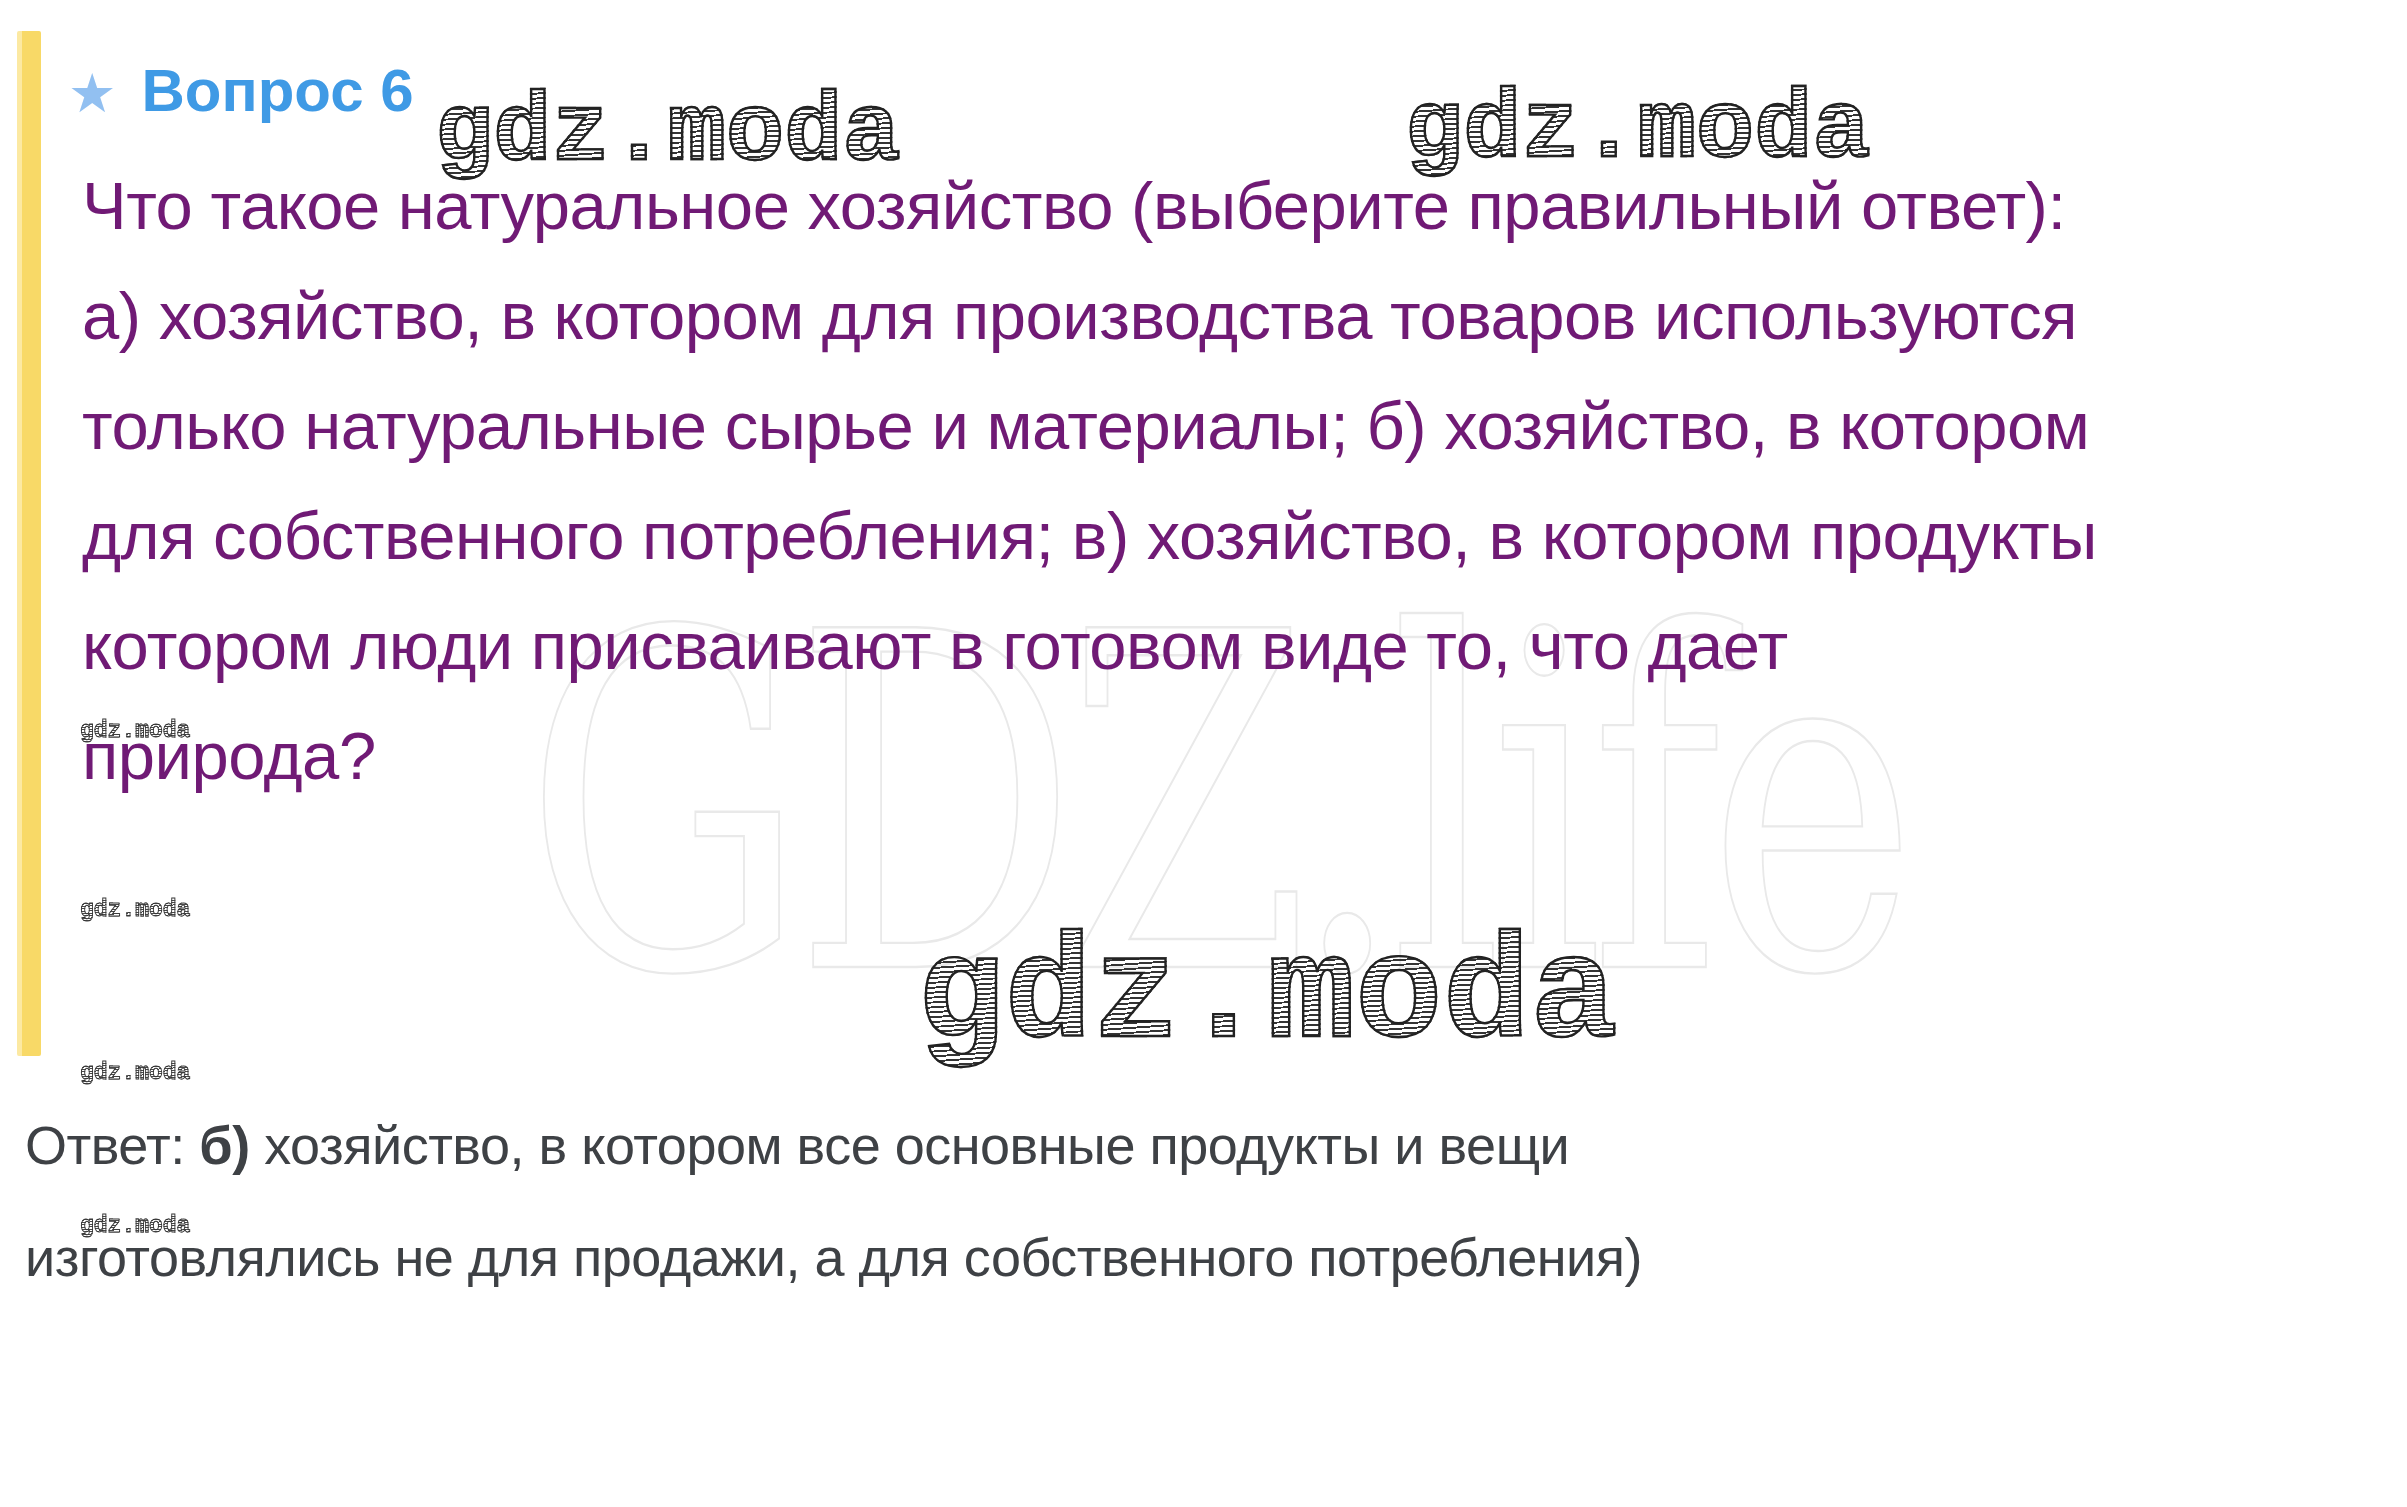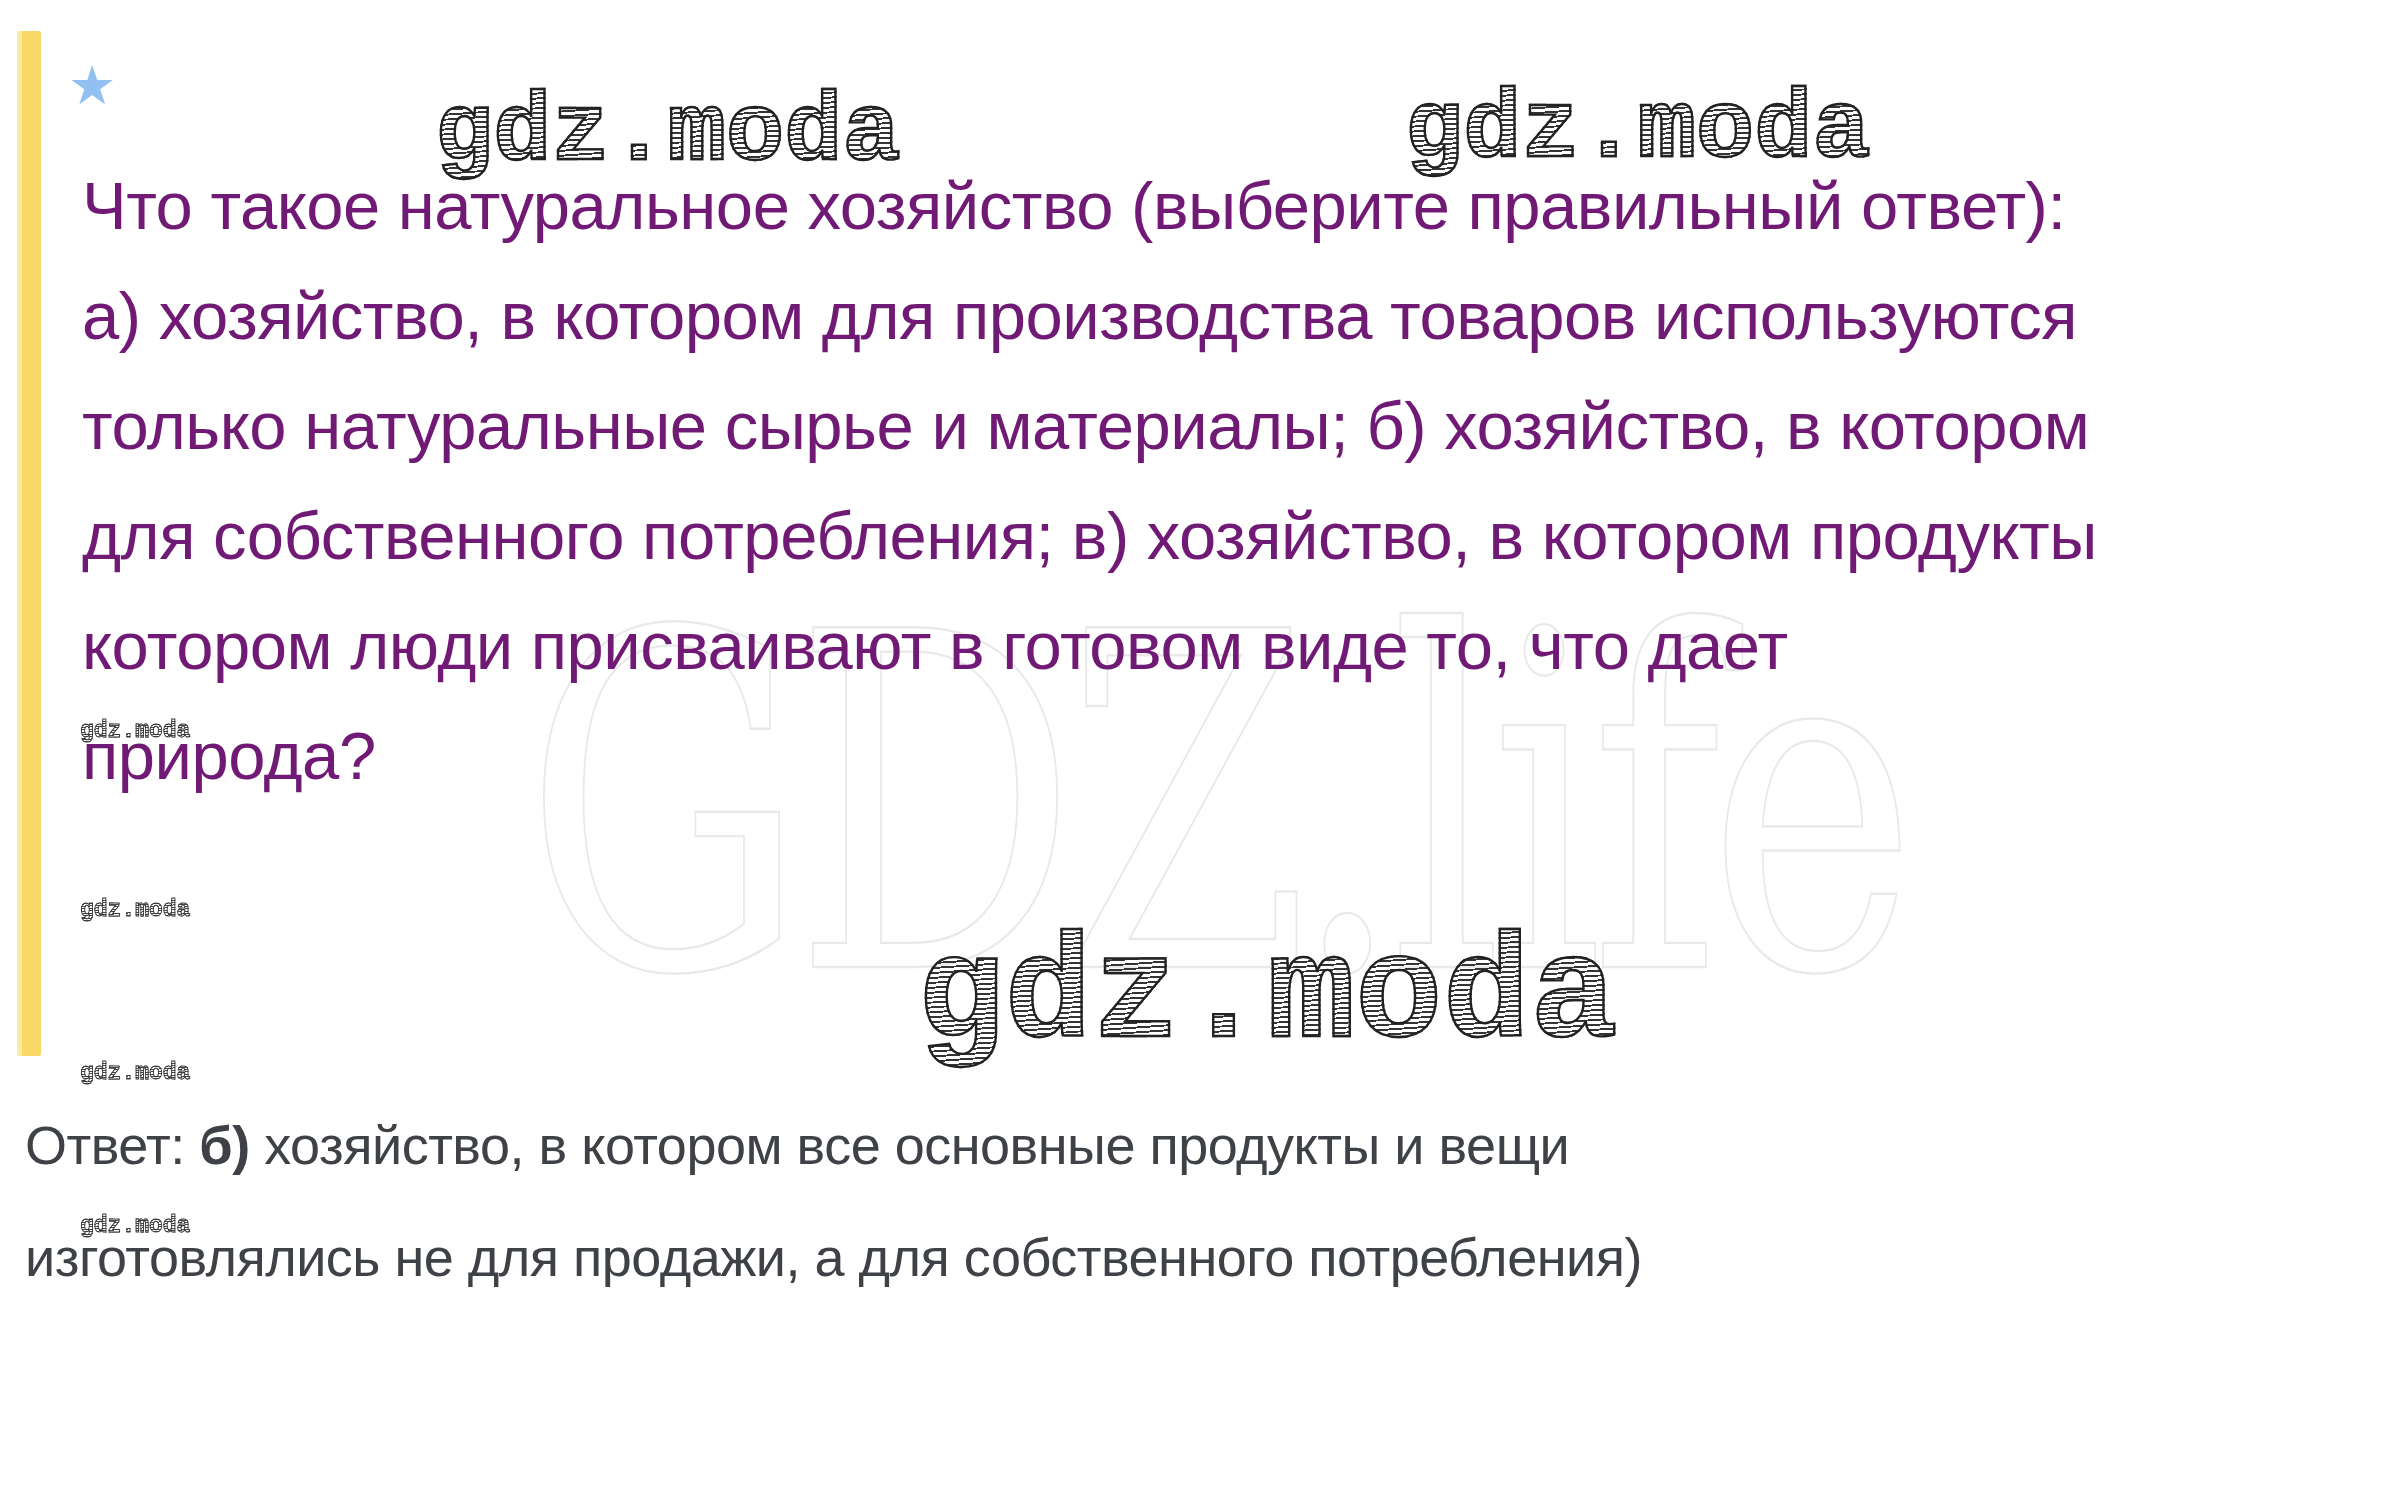--- a/index.html
+++ b/index.html
@@ -103,20 +103,21 @@
 <div class="page">
 
   <div class="wm-faint">GDZ.life</div>
 
   <div class="layer">
 
     <div class="accent-bar"></div>
 
     <div class="header">
       <span class="star">★</span>
+      <span class="q-title">Вопрос 6</span>
     </div>
 
     <div class="wm wm-top-a">gdz.moda</div>
     <div class="wm wm-top-b">gdz.moda</div>
 
     <div class="question">
         <div class="q-line">Что такое натуральное хозяйство (выберите правильный ответ):</div>
         <div class="q-line">а) хозяйство, в котором для производства товаров используются</div>
         <div class="q-line">только натуральные сырье и материалы; б) хозяйство, в котором</div>
         <div class="q-line">для собственного потребления; в) хозяйство, в котором продукты</div>

